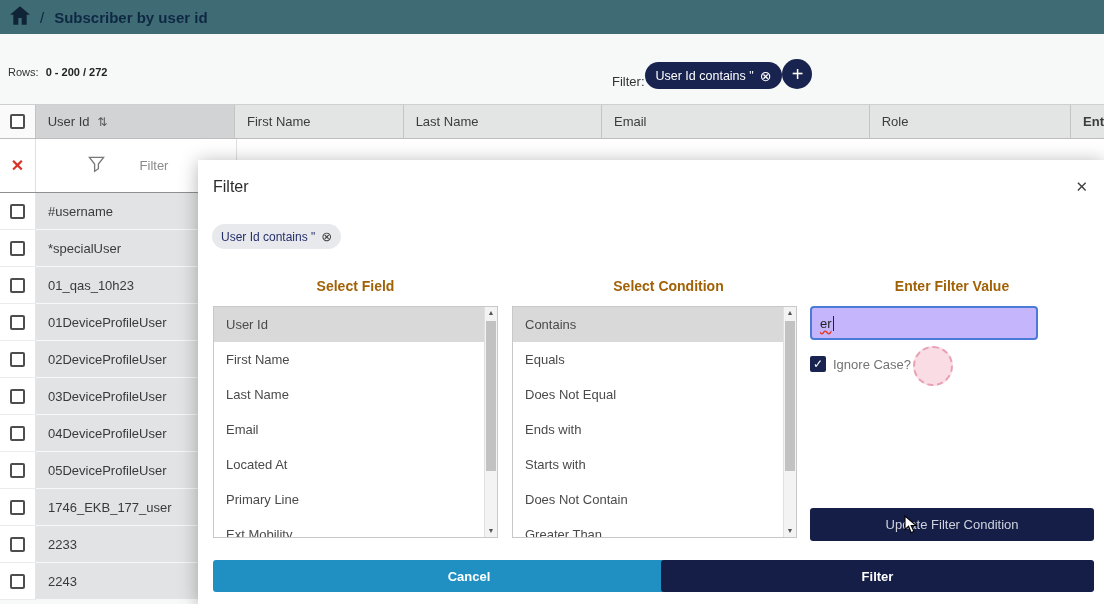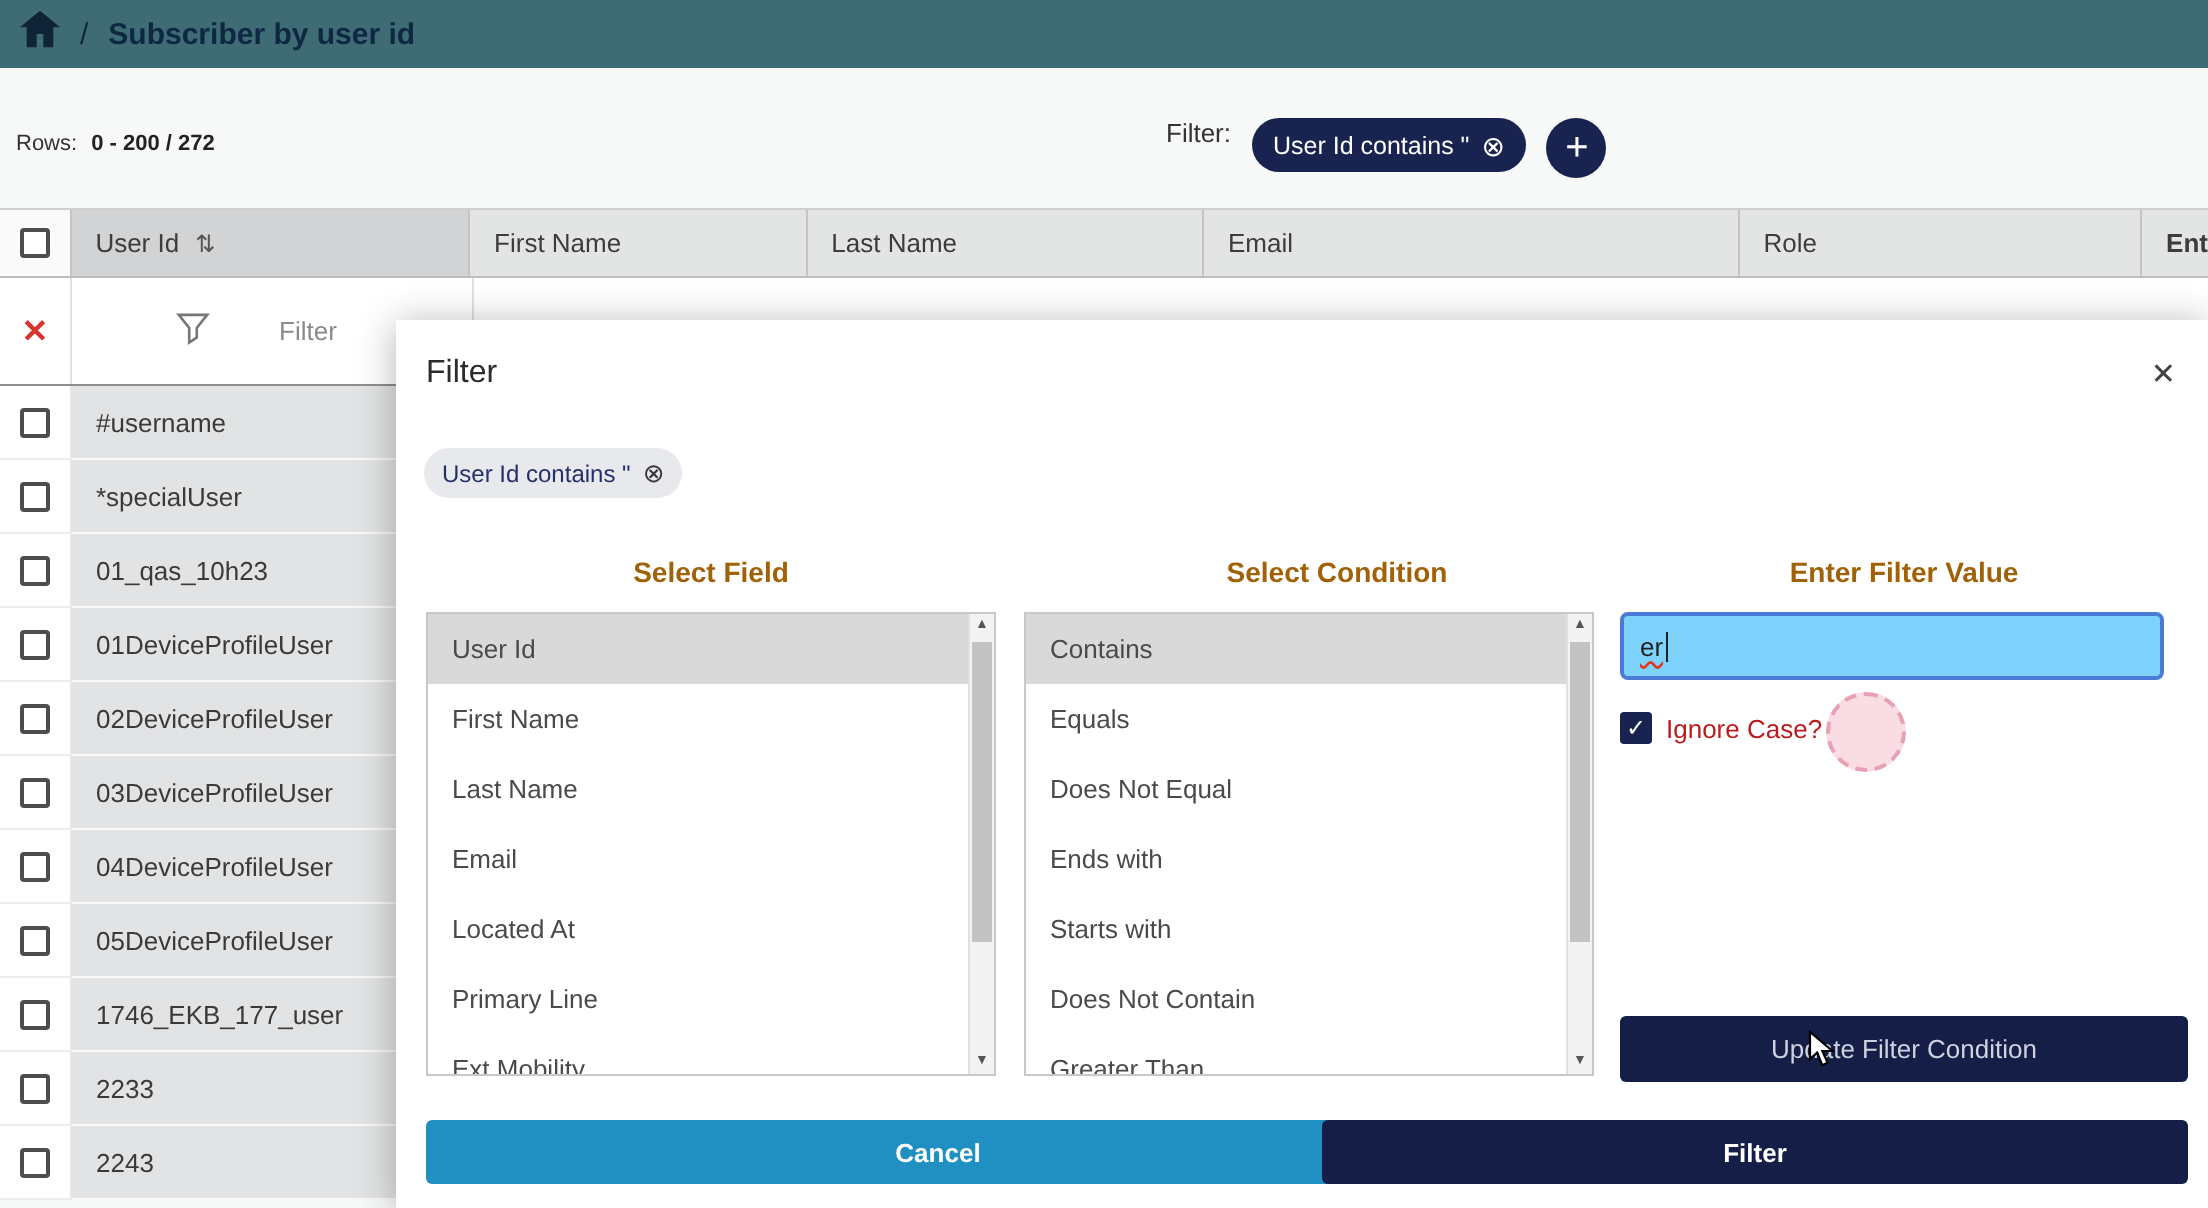--- a/index.html
+++ b/index.html
@@ -9,21 +9,21 @@
 
   
   .topbar { position:absolute; top:0; left:0; width:1104px; height:34px; background:#3f6b75;
             display:flex; align-items:center; gap:10px; padding:0 10px; }
   .topbar .sep { color:#10243c; font-size:15px; }
   .topbar .title { color:#0e2843; font-size:15px; font-weight:bold; }
 
   
   .rows-info { position:absolute; top:66px; left:8px; font-size:11px; color:#333; }
   .rows-info b { margin-left:4px; color:#222; }
-  .filter-area { position:absolute; top:59px; left:583px; display:flex; align-items:flex-start; gap:10px; }
+  .filter-area { position:absolute; top:59px; left:612px; display:flex; align-items:flex-end; }
   .filter-area .flabel { font-size:13px; color:#333; }
   .chip-dark { display:inline-flex; align-items:center; gap:6px; height:27px; padding:0 11px;
                background:#18234f; color:#fff; border-radius:14px; font-size:12.5px; cursor:pointer; }
   .chip-dark .chip-x { font-size:14px; line-height:1; color:#fff; }
   .add-btn { width:30px; height:30px; border-radius:50%; background:#18234f; color:#fff; border:none;
              font-size:20px; line-height:28px; text-align:center; cursor:pointer; }
 
   
   .thead { position:absolute; top:104px; left:0; width:1104px; height:35px; display:flex;
            border-top:1px solid #cfcfcf; border-bottom:1px solid #bdbdbd; }
@@ -74,31 +74,31 @@
   .list-items { position:absolute; left:0; top:0; right:13px; }
   .list-item { height:35px; line-height:35px; padding-left:12px; font-size:13px; color:#4a4a4a; cursor:pointer;
                white-space:nowrap; }
   .list-items .list-item:first-child { background:#d9d9d9; }
   .sbar { position:absolute; right:0; top:0; bottom:0; width:13px; background:#f3f3f3; border-left:1px solid #e0e0e0; }
   .sarrow { position:absolute; left:0; width:12px; height:12px; font-size:7px; color:#555; text-align:center;
             line-height:12px; cursor:pointer; }
   .sarrow.up { top:0; } .sarrow.down { bottom:0; }
   .sthumb { position:absolute; left:1px; top:14px; width:10px; height:150px; background:#c2c2c2; cursor:pointer; }
 
-  .value-input { position:absolute; left:612px; top:146px; width:272px; height:34px; background:#7dd3fc;
+  .value-input { position:absolute; left:612px; top:146px; width:228px; height:34px; background:#c4b5fd;
                  border:2px solid #4b7bd6; border-radius:4px; display:flex; align-items:center;
                  padding:0 8px; font-size:13px; color:#222; cursor:text; }
   .squiggle { text-decoration:underline; text-decoration-style:wavy; text-decoration-color:#e0351b;
               text-underline-offset:2px; }
   .caret { display:inline-block; width:1px; height:15px; background:#222; margin-left:1px; }
 
   .ignore-row { position:absolute; left:612px; top:196px; display:flex; align-items:center; gap:7px; }
   .cb-checked { width:16px; height:16px; background:#18234f; border-radius:2px; color:#fff; font-size:12px;
                 line-height:16px; text-align:center; cursor:pointer; }
-  .ignore-label { font-size:13px; color:#b91c1c;text-align:center; }
+  .ignore-label { font-size:13px; color:#737373;text-align:center; }
   .click-ring { position:absolute; left:715px; top:186px; width:40px; height:40px; border-radius:50%;
                 background:rgba(242,167,187,0.4); border:2px dashed #e8a0b4; z-index:25; }
 
   .btn { border:none; border-radius:3px; font-size:13px; cursor:pointer; font-family:inherit; }
   .btn-update { position:absolute; left:612px; top:348px; width:284px; height:33px; background:#141e46;
                 color:#cfd2de; }
   .btn-cancel { position:absolute; left:15px; top:400px; width:512px; height:32px; background:#2090c3;
                 color:#fff; font-weight:bold; }
   .btn-filter { position:absolute; left:463px; top:400px; width:433px; height:32px; background:#141e46;
                 color:#fff; font-weight:bold; }

